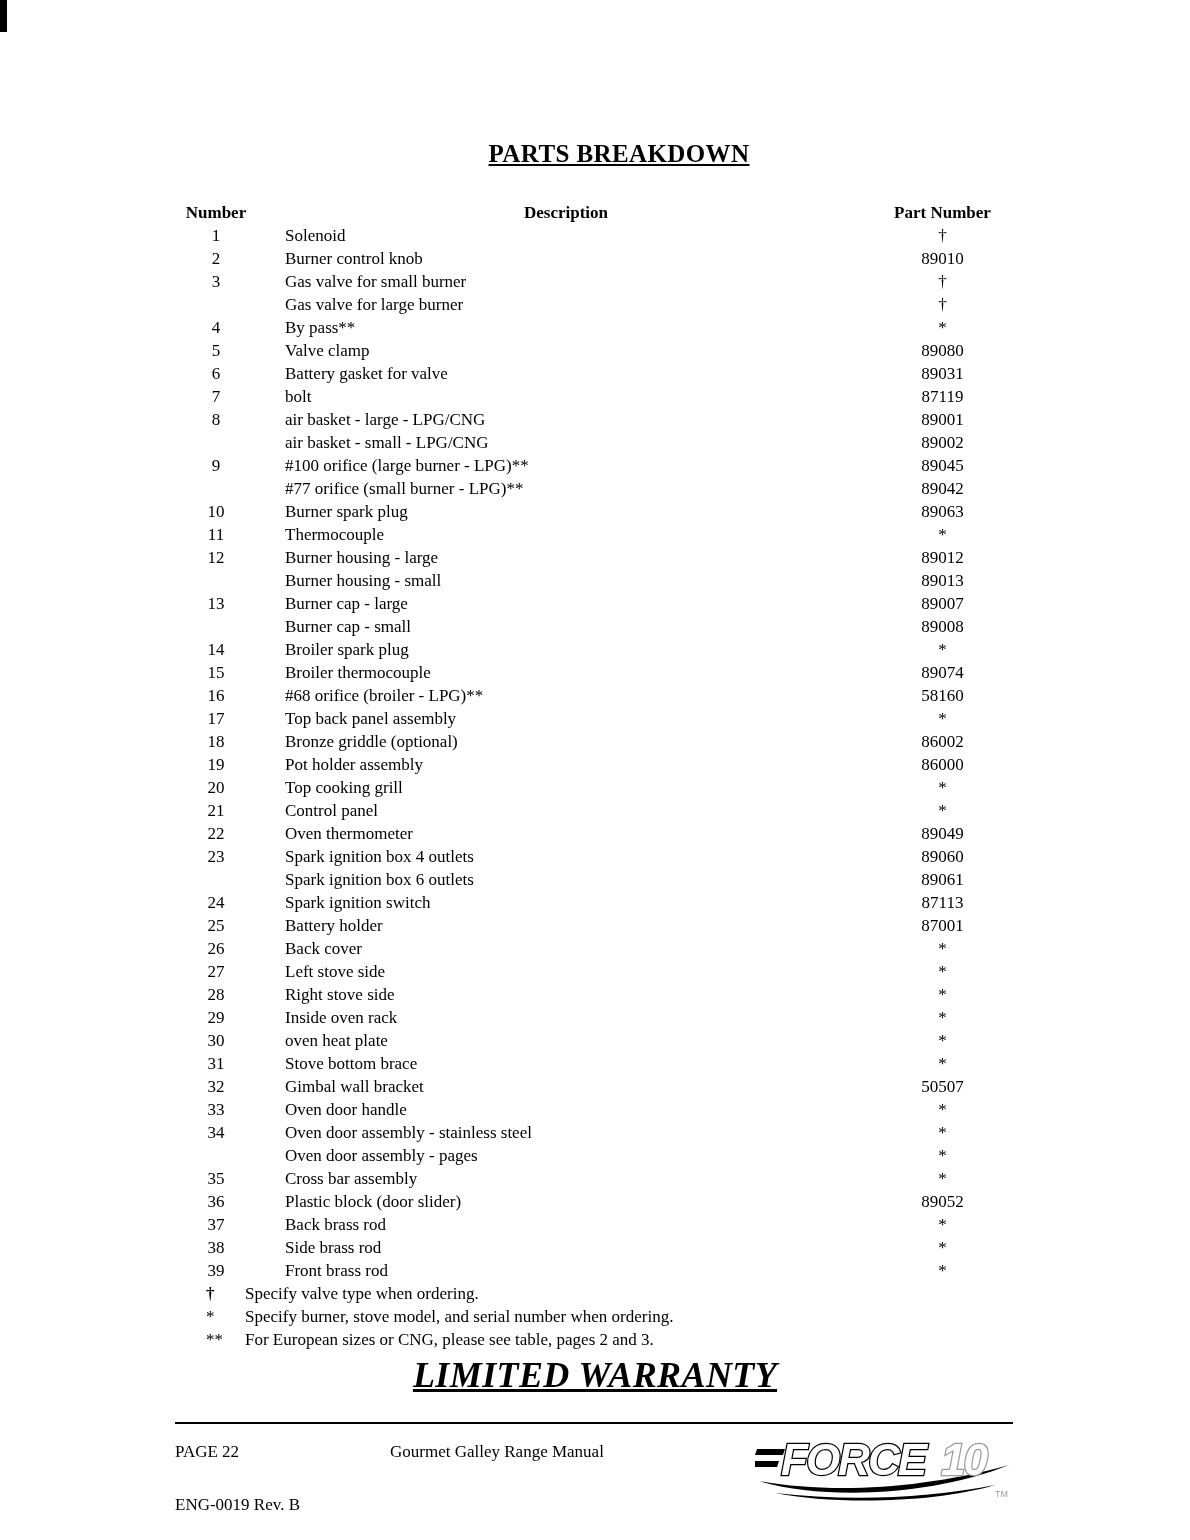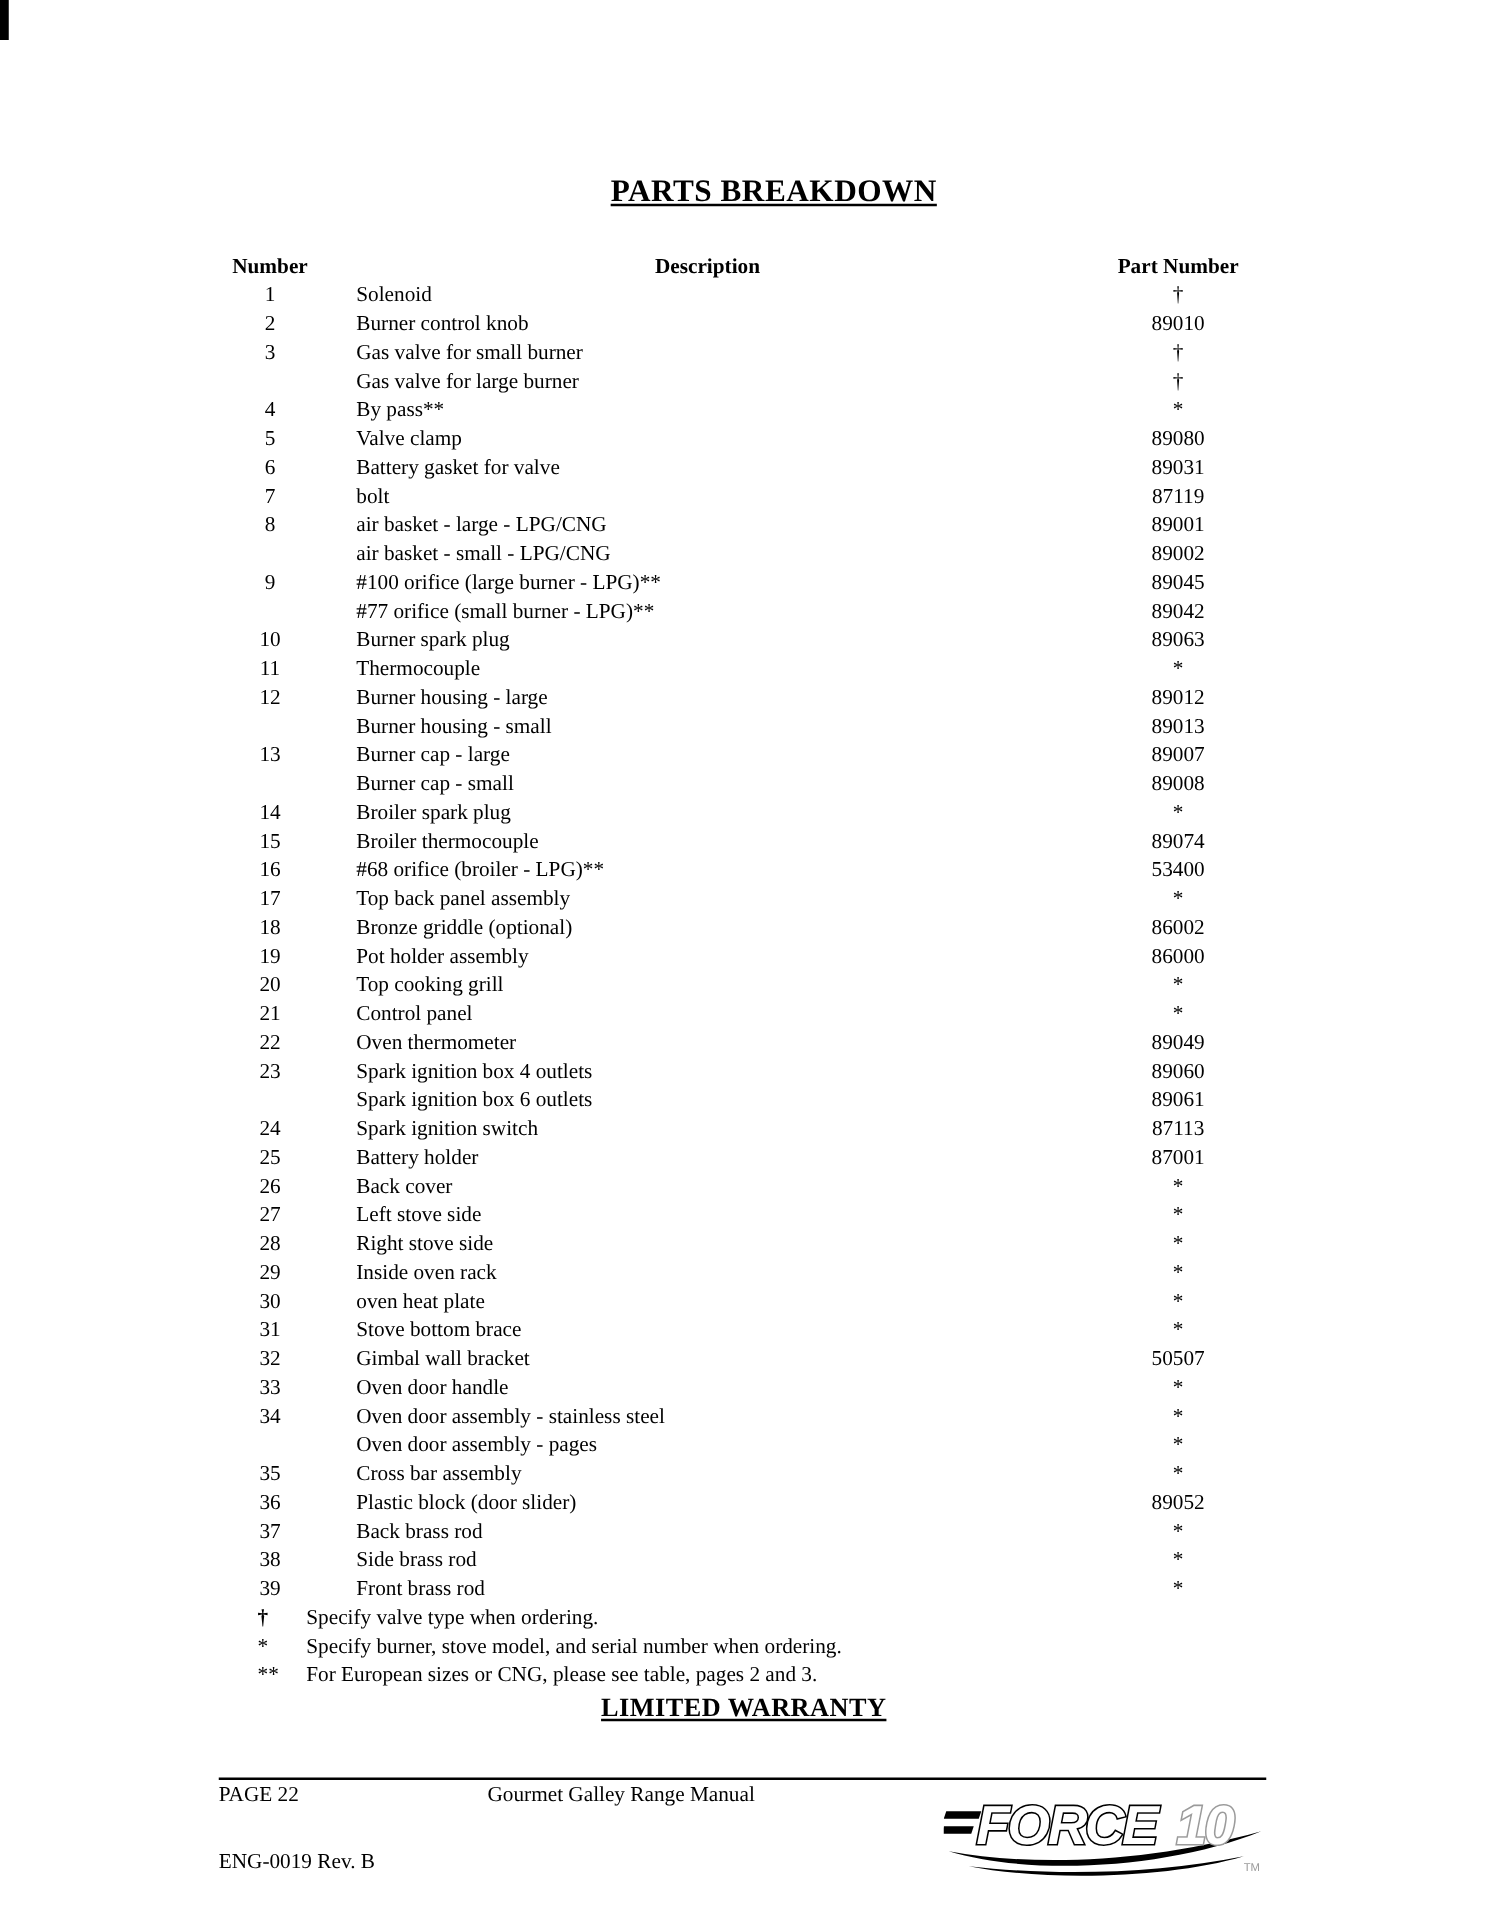--- a/index.html
+++ b/index.html
@@ -51,32 +51,33 @@
     font-size: 17px;
     line-height: 23px;
   }
   .fnote .fnote-symbol { padding-left: 31px; font-weight: bold; }
   .fnote .fnote-symbol.normal { font-weight: normal; }
   .warranty-title {
     margin-top: 3px;
     text-align: center;
   }
   .warranty-title .warranty-text {
-    font-size: 21px;
+    font-size: 36px;
     font-weight: bold;
     text-decoration: underline;
     letter-spacing: 0.4px;
+    font-style: italic;
   }
   .footer {
     position: absolute;
     top: 1422px;
     left: 175px;
     width: 838px;
     border-top: 2px solid #000;
-    padding-top: 0;
+    padding-top: 16px;
   }
   .footer-line1 { display: flex; font-size: 17px; line-height: 23px; }
   .footer-page-label { width: 215px; }
   .footer-line2 { font-size: 17px; line-height: 23px; margin-top: 30px; }
   .logo {
     position: absolute;
     right: 0;
     top: 5px;
     width: 258px;
     height: 78px;
@@ -218,21 +219,21 @@
 
         <div class="trow">
           <span class="col-num">15</span>
           <span class="col-desc">Broiler thermocouple</span>
           <span class="col-part">89074</span>
         </div>
 
         <div class="trow">
           <span class="col-num">16</span>
           <span class="col-desc">#68 orifice (broiler - LPG)**</span>
-          <span class="col-part">53400</span>
+          <span class="col-part">58160</span>
         </div>
 
         <div class="trow">
           <span class="col-num">17</span>
           <span class="col-desc">Top back panel assembly</span>
           <span class="col-part">*</span>
         </div>
 
         <div class="trow">
           <span class="col-num">18</span>

